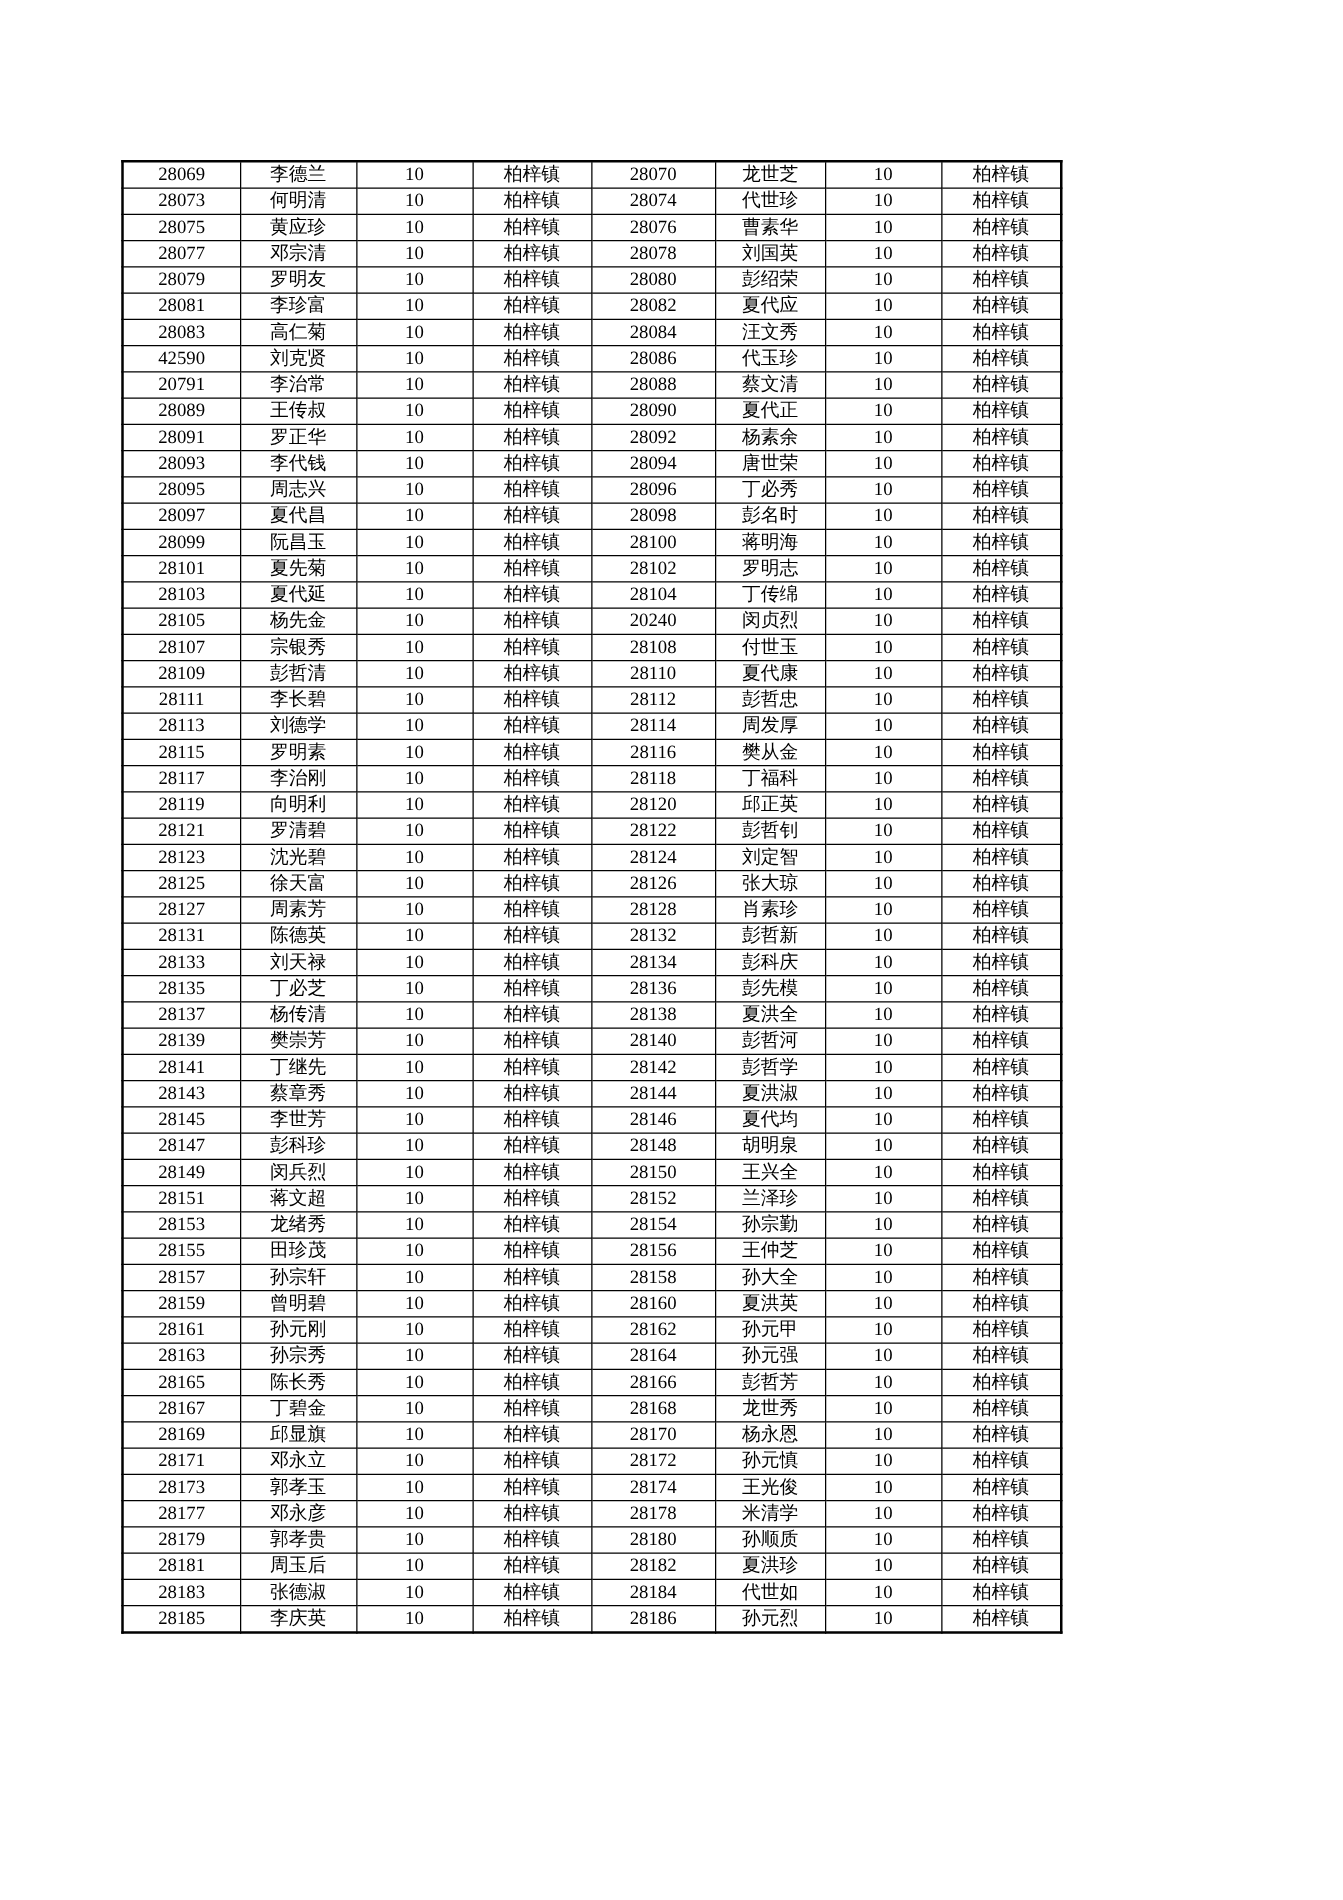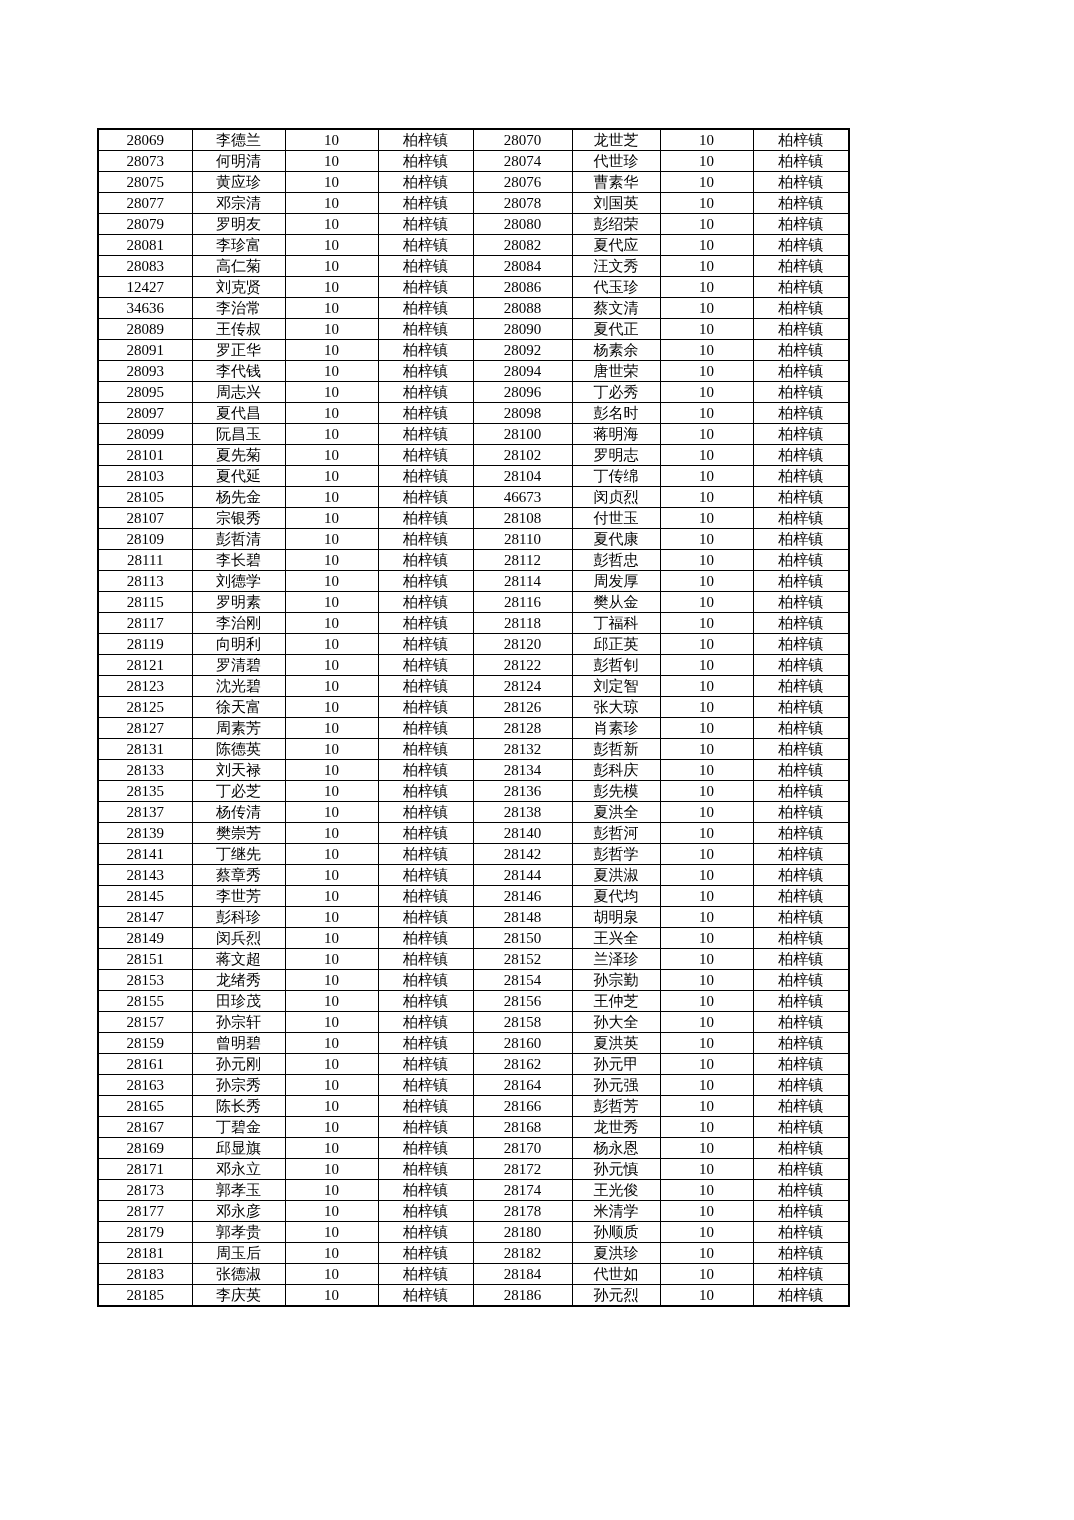--- a/index.html
+++ b/index.html
@@ -122,31 +122,31 @@
           <td>28083</td>
           <td>高仁菊</td>
           <td>10</td>
           <td>柏梓镇</td>
           <td>28084</td>
           <td>汪文秀</td>
           <td>10</td>
           <td>柏梓镇</td>
         </tr>
         <tr>
-          <td>12427</td>
+          <td>42590</td>
           <td>刘克贤</td>
           <td>10</td>
           <td>柏梓镇</td>
           <td>28086</td>
           <td>代玉珍</td>
           <td>10</td>
           <td>柏梓镇</td>
         </tr>
         <tr>
-          <td>34636</td>
+          <td>20791</td>
           <td>李治常</td>
           <td>10</td>
           <td>柏梓镇</td>
           <td>28088</td>
           <td>蔡文清</td>
           <td>10</td>
           <td>柏梓镇</td>
         </tr>
         <tr>
           <td>28089</td>
@@ -226,21 +226,21 @@
           <td>28104</td>
           <td>丁传绵</td>
           <td>10</td>
           <td>柏梓镇</td>
         </tr>
         <tr>
           <td>28105</td>
           <td>杨先金</td>
           <td>10</td>
           <td>柏梓镇</td>
-          <td>46673</td>
+          <td>20240</td>
           <td>闵贞烈</td>
           <td>10</td>
           <td>柏梓镇</td>
         </tr>
         <tr>
           <td>28107</td>
           <td>宗银秀</td>
           <td>10</td>
           <td>柏梓镇</td>
           <td>28108</td>

